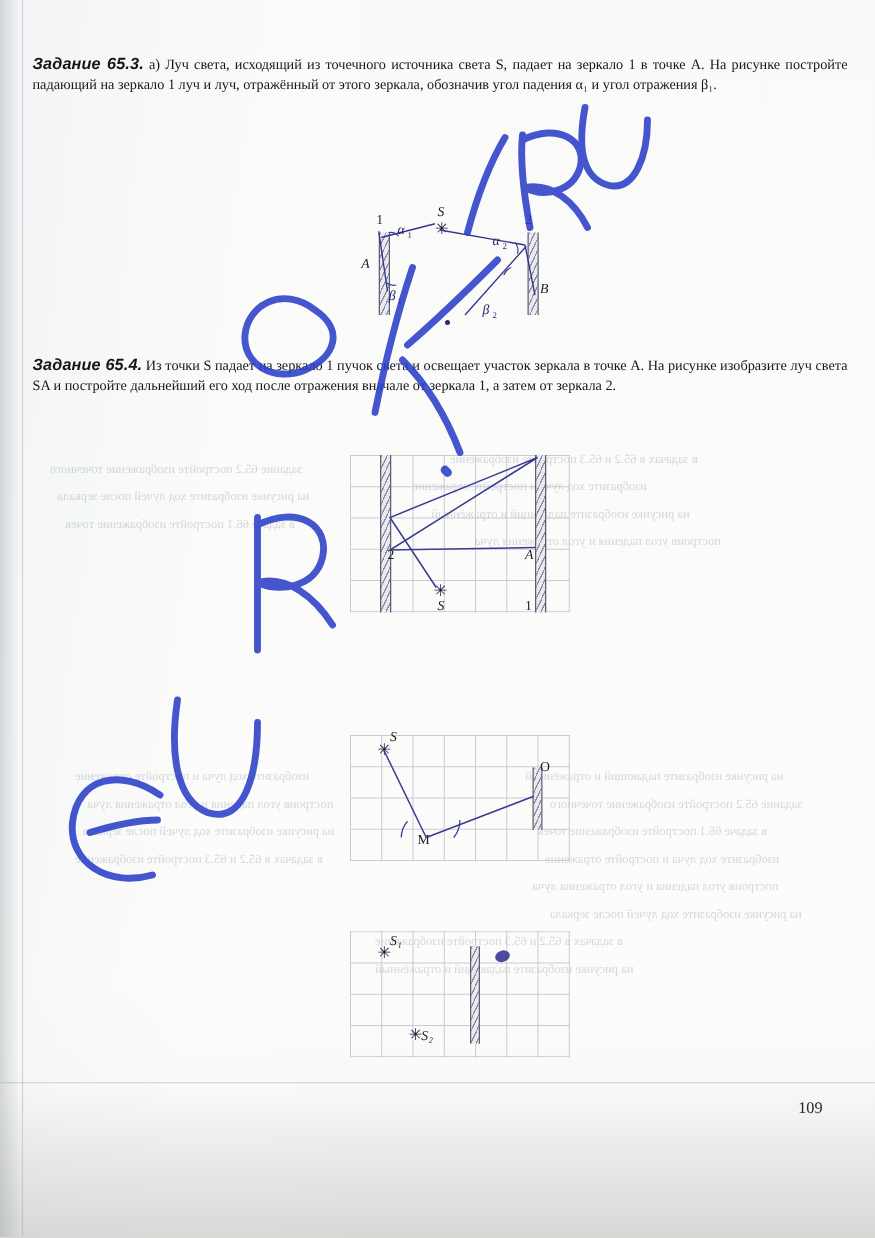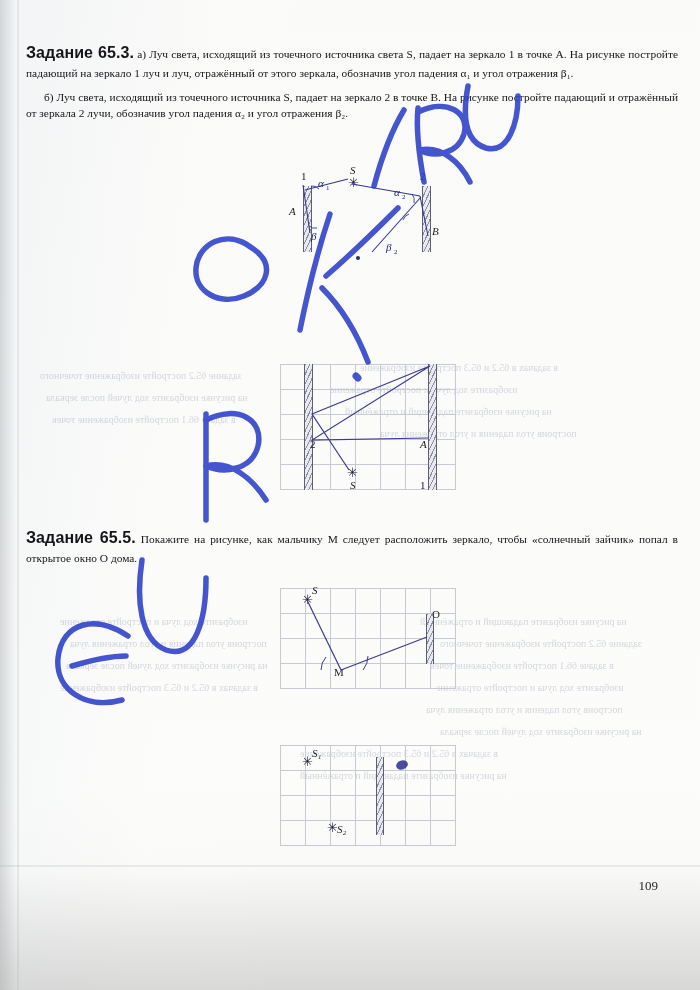--- a/index.html
+++ b/index.html
@@ -46,22 +46,23 @@
   .task {
     position: absolute;
     font-size: 11.4px;
     line-height: 1.42;
     color: #16161a;
     text-align: justify;
   }
   .task .tag {
     font-weight: bold;
     font-family: "Liberation Sans", sans-serif;
-    font-size: 16px;
+    font-size: 13px;
     letter-spacing: 0.1px;
+    font-style: italic;
   }
   .task .body { }
 
   .para-indent { display: block; margin-top: 8px; text-indent: 18px; }
 
   
   .fig {
     position: absolute;
     background: transparent;
   }
@@ -153,51 +154,50 @@
     <div class="ghost" style="left:430px; top:660px;">в задаче 66.1 постройте изображение точек</div>
     <div class="ghost" style="left:436px; top:682px;">изобразите ход луча и постройте отражение</div>
     <div class="ghost" style="left:426px; top:704px;">построив угол падения и угол отражения луча</div>
     <div class="ghost" style="left:440px; top:726px;">на рисунке изобразите ход лучей после зеркала</div>
     <div class="ghost" style="left:300px; top:748px;">в задачах в 65.2 и 65.3 постройте изображение</div>
     <div class="ghost" style="left:300px; top:770px;">на рисунке изобразите падающий и отражённый</div>
 
     <div class="task" style="left:26px; top:42px; width:652px;">
       <span class="tag">Задание 65.3.</span>
       <span>а) </span><span class="body">Луч света, исходящий из точечного источника света S, падает на зеркало 1 в точке A. На рисунке постройте падающий на зеркало 1 луч и луч, отражённый от этого зеркала, обозначив угол падения α₁ и угол отражения β₁.</span>
-      <span class="para-indent"><span>б) </span><span>Луч света, исходящий из точечного источника S, падает на зеркало 2 в точке B. На рисунке постройте падающий и отражённый от зеркала 2 лучи, обозначив угол падения α₂ и угол отражения β₂.</span></span>
     </div>
 
     <div class="fig" style="left:280px; top:170px; width:180px; height:100px;">
       <div class="mirror" style="left:23px; top:16px; width:7px; height:66px;"></div>
       <div class="mirror" style="left:142px; top:16px; width:7px; height:66px;"></div>
       <div class="lbl up" style="left:21px; top:0px;">1</div>
       <div class="lbl up" style="left:140px; top:0px;">2</div>
       <div class="lbl" style="left:9px; top:35px;">A</div>
       <div class="lbl" style="left:152px; top:55px;">B</div>
       <div class="star" style="left:68px; top:6px;">✳</div>
       <div class="lbl" style="left:70px; top:-6px;">S</div>
       <div class="dot" style="left:76px; top:86px;"></div>
     </div>
 
+    <div class="task" style="left:26px; top:283px; width:652px;">
+      <span class="tag">Задание 65.4.</span>
+      <span class="body">Из точки S падает на зеркало 1 пучок света и освещает участок зеркала в точке A. На рисунке изобразите луч света SA и постройте дальнейший его ход после отражения вначале от зеркала 1, а затем от зеркала 2.</span>
+    </div>
 
     <div class="fig" style="left:280px; top:364px; width:176px; height:133px;">
       <div class="grid" style="left:0px; top:0px; width:176px; height:126px;"></div>
       <div class="mirror" style="left:24px; top:0px; width:7px; height:126px;"></div>
       <div class="mirror" style="left:148px; top:0px; width:7px; height:126px;"></div>
       <div class="lbl up" style="left:30px; top:74px;">2</div>
       <div class="lbl" style="left:140px; top:74px;">A</div>
       <div class="star" style="left:67px; top:102px;">✳</div>
       <div class="lbl" style="left:70px; top:115px;">S</div>
       <div class="lbl up" style="left:140px; top:115px;">1</div>
     </div>
 
-    <div class="task" style="left:26px; top:527px; width:652px;">
-      <span class="tag">Задание 65.5.</span>
-      <span class="body">Покажите на рисунке, как мальчику M следует расположить зеркало, чтобы «солнечный зайчик» попал в открытое окно O дома.</span>
-    </div>
 
     <div class="fig" style="left:280px; top:588px; width:176px; height:110px;">
       <div class="grid" style="left:0px; top:0px; width:176px; height:101px;"></div>
       <div class="mirror" style="left:146px; top:26px; width:6px; height:50px;"></div>
       <div class="star" style="left:22px; top:5px;">✳</div>
       <div class="lbl" style="left:32px; top:-4px;">S</div>
       <div class="lbl up" style="left:152px; top:20px;">O</div>
       <div class="lbl up" style="left:54px; top:78px;">M</div>
     </div>
 

